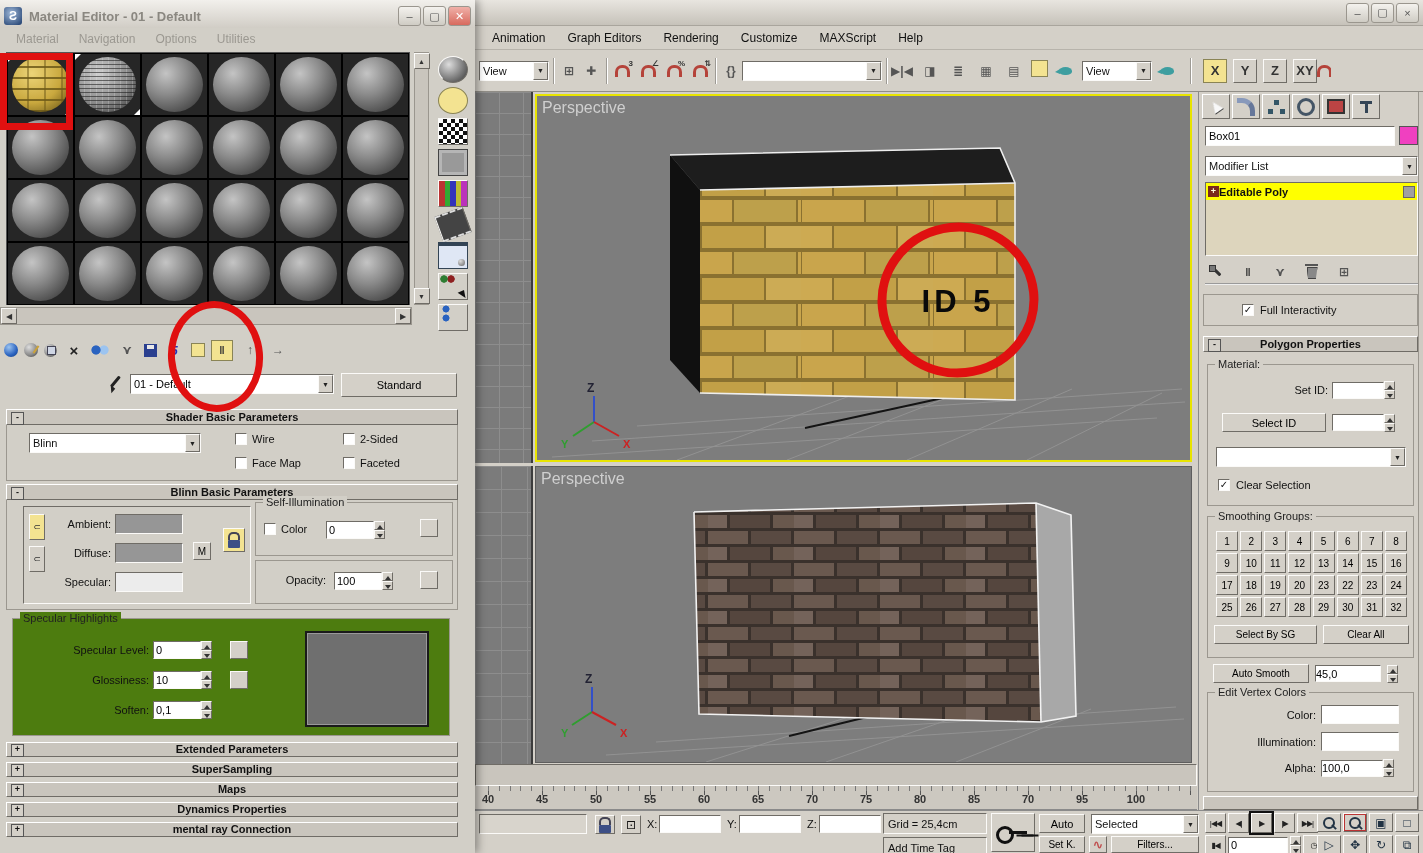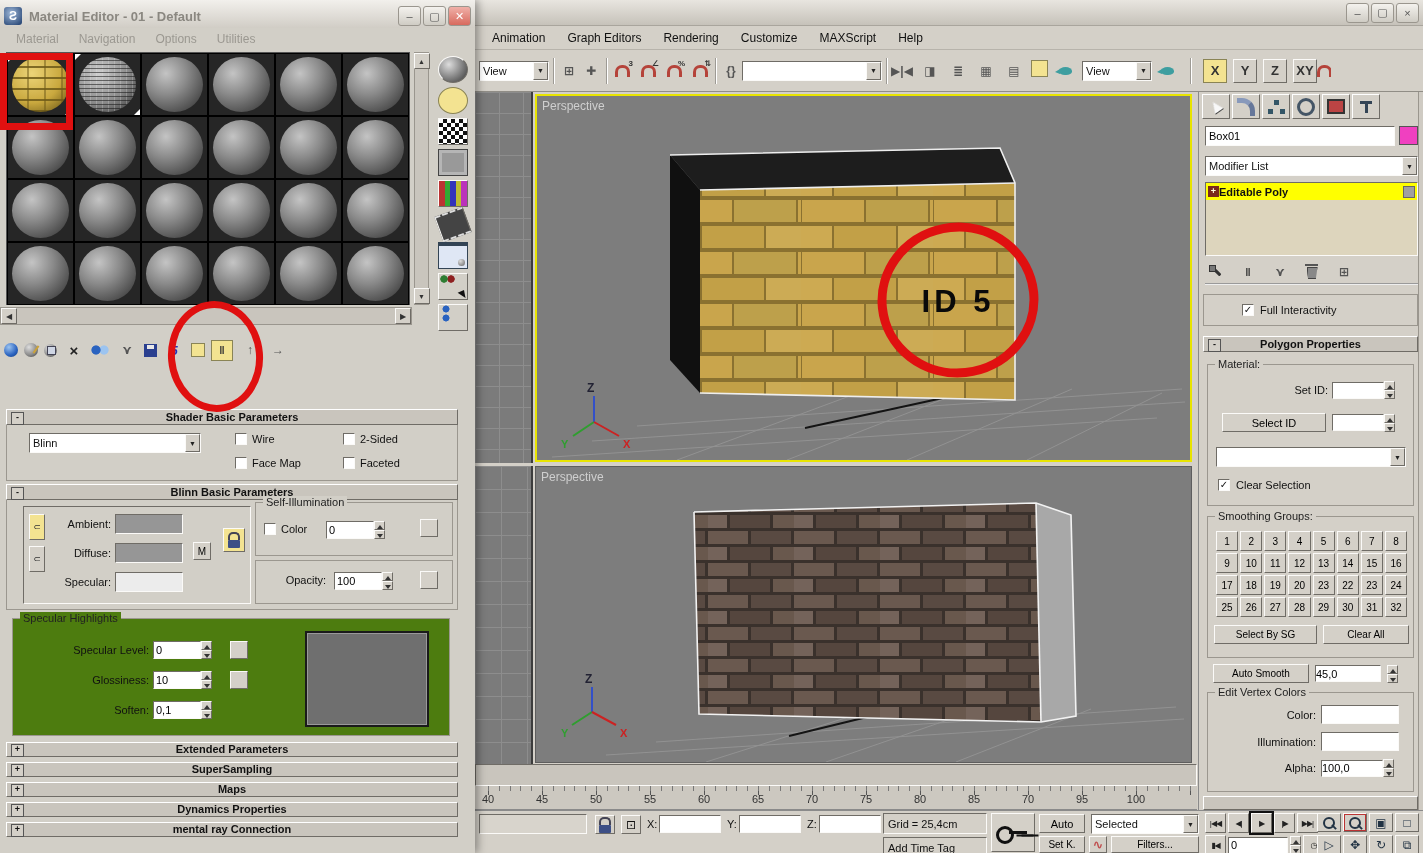--- a/index.html
+++ b/index.html
@@ -152,21 +152,21 @@
 .mw-tools{position:absolute;left:0;top:50px;width:948px;height:42px;display:flex;align-items:center;padding:0 4px;border-bottom:1px solid #908d86;}
 .w70{width:70px;flex:none;}
 .w140{width:140px;flex:none;}
 .axisbtn{width:24px;height:24px;font-weight:bold;font-size:13px;color:#333;display:flex;align-items:center;justify-content:center;margin-left:6px;flex:none;}
 .axisbtn.on{background:var(--yel);border:1px solid #8a8455;}
 .sliver{position:absolute;left:0;width:58px;background-color:#7b7b7b;background-image:linear-gradient(#8d8d8d 1px,transparent 1px),linear-gradient(90deg,#8d8d8d 1px,transparent 1px);background-size:24px 21px;border-right:2px solid #3c3c3c;}
 .sliver.top{top:92px;height:371px;}
 .sliver.bot{top:466px;height:298px;background-size:26px 23px;}
 #vpTop{position:absolute;left:60px;top:94px;width:657px;height:368px;border:2px solid #e8e400;background:#7d7d7d;}
 #vpBot{position:absolute;left:60px;top:466px;width:657px;height:297px;border:1px solid #5e5e5e;background:#7d7d7d;}
-.vp-label{position:absolute;left:5px;top:3px;color:#cfcfcf;font-size:12px;z-index:2;}
+.vp-label{position:absolute;left:5px;top:3px;color:#cfcfcf;font-size:16px;z-index:2;}
 #vpTop svg,#vpBot svg{position:absolute;left:0;top:0;}
 
 
 #cmdpanel{position:absolute;left:723px;top:92px;width:225px;height:718px;background:var(--face);border-left:1px solid #8a8a8a;}
 .cp-tabs{position:absolute;left:3px;top:2px;display:flex;gap:2px;}
 .cp-tab{width:28px;height:25px;border:1px solid;border-color:#fff var(--sh) var(--sh) #fff;background:var(--face);display:flex;align-items:center;justify-content:center;position:relative;}
 .t-create::before{content:"";border-left:5px solid transparent;border-right:5px solid transparent;border-bottom:11px solid #f8f8f8;transform:rotate(-35deg);filter:drop-shadow(0 1px 0 #444);}
 .t-modify::before{content:"";width:13px;height:13px;border-top:5px solid #8899bb;border-right:5px solid #66779a;border-radius:0 13px 0 0;}
 .t-hier::before{content:"";width:5px;height:5px;background:#356;box-shadow:-6px 9px 0 #356,6px 9px 0 #356;margin-bottom:9px;}
 .t-motion::before{content:"";width:12px;height:12px;border:3px solid #456;border-radius:50%;}
@@ -194,21 +194,21 @@
 .sg-grid{position:absolute;left:8px;top:14px;width:191px;display:grid;grid-template-columns:repeat(8,1fr);gap:2px;}
 .sg-btn{height:20px;font-size:10px;display:flex;align-items:center;justify-content:center;}
 .wswatch{width:78px;height:19px;background:#fff;border:1px solid;border-color:var(--sh) var(--hl) var(--hl) var(--sh);}
 .partial-bar{position:absolute;left:4px;top:704px;width:215px;height:14px;background:#c9c5bd;border:1px solid;border-color:#fff var(--sh) var(--sh) #fff;}
 .cpscroll{position:absolute;right:0;top:0;width:5px;height:718px;background:#cfcbc3;border-left:1px solid #9a968e;}
 
 
 .tslider{position:absolute;left:0;top:764px;width:722px;height:22px;background:#c9c5bd;border:1px solid;border-color:var(--sh) var(--hl) var(--hl) var(--sh);}
 .ruler{position:absolute;left:0;top:786px;width:722px;height:24px;background:#ccc8c0;border-bottom:1px solid #8a8a8a;display:flex;margin:0;
  background-image:repeating-linear-gradient(90deg,#777 0 1px,transparent 1px 10.8px),repeating-linear-gradient(90deg,#555 0 1px,transparent 1px 54px);
- background-size:100% 5px,100% 9px;background-repeat:no-repeat;background-position:13px 0,13px 0;}
+ background-size:100% 5px,100% 9px;background-repeat:no-repeat;background-position:13px 0,13px 0;font-weight:bold;}
 .tick-num{width:54px;flex:none;text-align:center;font-size:11px;color:#333;padding-top:7px;margin-left:0;}
 .ruler .tick-num:first-child{margin-left:-14px;}
 .statusbar{position:absolute;left:0;top:810px;width:948px;height:43px;background:var(--face);border-top:1px solid #8a8a8a;overflow:hidden;}
 .st-field{position:absolute;left:4px;top:3px;width:108px;height:20px;background:#d8d4cc;border:1px solid;border-color:var(--sh) var(--hl) var(--hl) var(--sh);}
 .stlock{position:absolute;left:120px;top:4px;width:20px;height:19px;display:flex;flex-direction:column;align-items:center;justify-content:center;}
 .absrel{position:absolute;left:146px;top:4px;width:20px;height:19px;font-size:12px;display:flex;align-items:center;justify-content:center;}
 .xyz-label{position:absolute;top:7px;font-size:11px;}
 .xyz-in{position:absolute;top:4px;width:62px;height:18px;font-size:11px;padding:0 2px;}
 .gridcell{position:absolute;left:408px;top:2px;width:104px;height:21px;border:1px solid;border-color:var(--sh) var(--hl) var(--hl) var(--sh);font-size:11px;display:flex;align-items:center;padding-left:4px;}
 .timetag{position:absolute;left:408px;top:26px;width:104px;height:21px;border:1px solid;border-color:var(--sh) var(--hl) var(--hl) var(--sh);font-size:11px;display:flex;align-items:center;padding-left:4px;}
@@ -724,20 +724,28 @@
         <span class="mi ballpair"></span>
         <span class="mi gicon">⋎</span>
         <span class="mi disk"></span>
         <span class="mi idfive">5</span>
         <span class="mi cubechecker on"></span>
         <span class="mi endres on">‖</span>
         <span class="mi gicon">↑</span>
         <span class="mi gicon">→</span>
       </div>
 
+    <div class="me-name-row">
+      <span class="dropper"></span>
+      <span id="mname" class="cmb">
+          <input value="01 - Default" style="">
+          <span class="arrowbtn"></span>
+        </span>
+      <button id="stdbtn" class="btn3d">Standard</button>
+    </div>
 
     <div id="ro-shader" class="ro">
       <div class="ro-h" data-pm="-">Shader Basic Parameters</div>
       <div class="ro-b">
         <span id="shadercmb" class="cmb">
             <span class="cmbtxt">Blinn</span>
             <span class="arrowbtn"></span>
           </span>
         <span class="ckrow" style="left:228px;top:8px">
             <span class="cb"></span>

